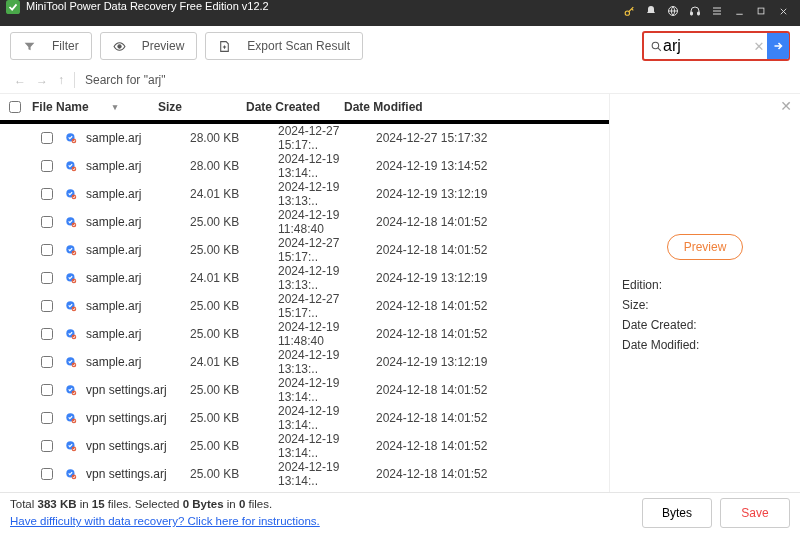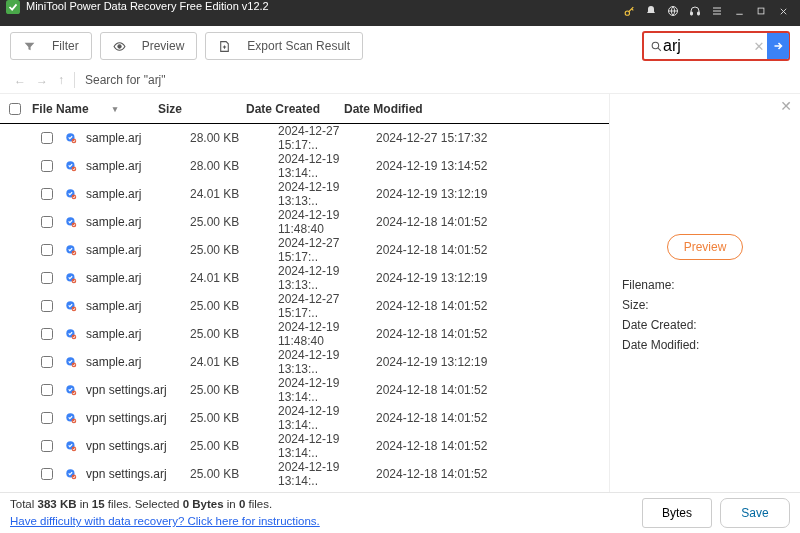--- a/index.html
+++ b/index.html
@@ -14,41 +14,41 @@
   .spacer { flex: 1; }
   .search-wrap { display: flex; align-items: center; border: 2px solid #d93a2b; border-radius: 3px; height: 30px; padding-left: 6px; width: 148px; }
   .search-wrap input { border: none; outline: none; flex: 1; font-size: 16px; width: 70px; }
   .search-wrap .clear { color: #bbb; width: 16px; text-align: center; cursor: pointer; font-size: 13px;}
   .search-go { width: 22px; height: 26px; background: #3b82f6; display: flex; align-items: center; justify-content: center; border-radius: 0 2px 2px 0; margin-right: -1px; }
   .nav-row { height: 28px; display: flex; align-items: center; padding: 0 14px; gap: 10px; color: #999; border-bottom: 1px solid #eee; font-size: 12px; }
   .nav-row .nav-arrow { color: #bbb; }
   .nav-row .sep { width: 1px; height: 16px; background: #ddd; }
   .content { display: flex; height: 398px; }
   .table-area { flex: 1; display: flex; flex-direction: column; border-right: 1px solid #eee; position: relative; }
-  .thead { display: flex; height: 30px; align-items: center; font-weight: 600; color: #333; border-bottom: 1px solid #000000; padding-right: 8px; }
+  .thead { display: flex; height: 30px; align-items: center; font-weight: 600; color: #333; border-bottom: 4px solid #000000; padding-right: 8px; }
   .col-cb { width: 30px; display: flex; justify-content: center; }
   .col-name { width: 128px; padding-left: 2px; display: flex; align-items: center; gap: 4px; }
   .col-size { width: 88px; }
   .col-created { width: 98px; }
   .col-modified { flex: 1; }
   .sort-ind { color: #888; font-size: 9px; margin-left: 20px; }
   .rows { flex: 1; overflow-y: auto; margin-left: 32px; }
   .row { display: flex; height: 28px; align-items: center; font-size: 12px; color: #333; }
   .row .file-ic { width: 14px; height: 14px; margin-right: 4px; flex-shrink: 0; }
   .row .col-name { overflow: hidden; white-space: nowrap; text-overflow: ellipsis; }
   .row .col-created, .row .col-modified, .row .col-size { color: #444; }
   .preview-pane { width: 190px; padding: 10px 12px; position: relative; color: #555; }
   .preview-pane .close { position: absolute; top: 4px; right: 8px; color: #aaa; cursor: pointer; font-size: 14px; }
   .preview-btn { display: block; margin: 130px auto 18px; padding: 5px 16px; border: 1px solid #f0823c; color: #f0823c; background: #fff; border-radius: 14px; font-size: 12px; cursor: pointer; }
   .meta-row { font-size: 12px; margin: 6px 0 6px 0; color: #333; }
   .footer { height: 41px; border-top: 1px solid #e5e5e5; display: flex; align-items: center; padding: 0 10px; font-size: 11.5px; }
   .footer-left { line-height: 1.5; }
   .footer-link { color: #2563eb; text-decoration: underline; cursor: pointer; display: block; }
   .footer-btn { height: 30px; width: 70px; border: 1px solid #ccc; border-radius: 3px; background: #fff; margin-left: 8px; font-size: 12px; cursor: pointer; }
-  .footer-btn.disabled { color: #0369a1; border-radius: 7px; }
+  .footer-btn.disabled { color: #ef4444; }
   input[type=checkbox] { width: 12px; height: 12px; }
   .rows::-webkit-scrollbar { width: 8px; }
   .rows::-webkit-scrollbar-thumb { background: #ccc; border-radius: 3px; }
 </style>
 </head>
 <body>
 
 <div class="titlebar">
   <svg class="app-icon" viewBox="0 0 16 16">
       <rect width="16" height="16" rx="3" fill="#4aa84a"></rect>
@@ -381,21 +381,21 @@
           <div class="col-size">25.00 KB</div>
           <div class="col-created">2024-12-19 13:14:..</div>
           <div class="col-modified">2024-12-18 14:01:52</div>
         </div>
       </div>
   </div>
 
   <div class="preview-pane">
     <span class="close">✕</span>
     <button class="preview-btn">Preview</button>
-    <div class="meta-row">Filename:</div>
+    <div class="meta-row">Edition:</div>
     <div class="meta-row">Size:</div>
     <div class="meta-row">Date Created:</div>
     <div class="meta-row">Date Modified:</div>
   </div>
 </div>
 
 <div class="footer">
   <div class="footer-left">
     <div>
       <span>Total </span><b>383 KB</b><span> in </span><b>15</b><span> files.</span>

